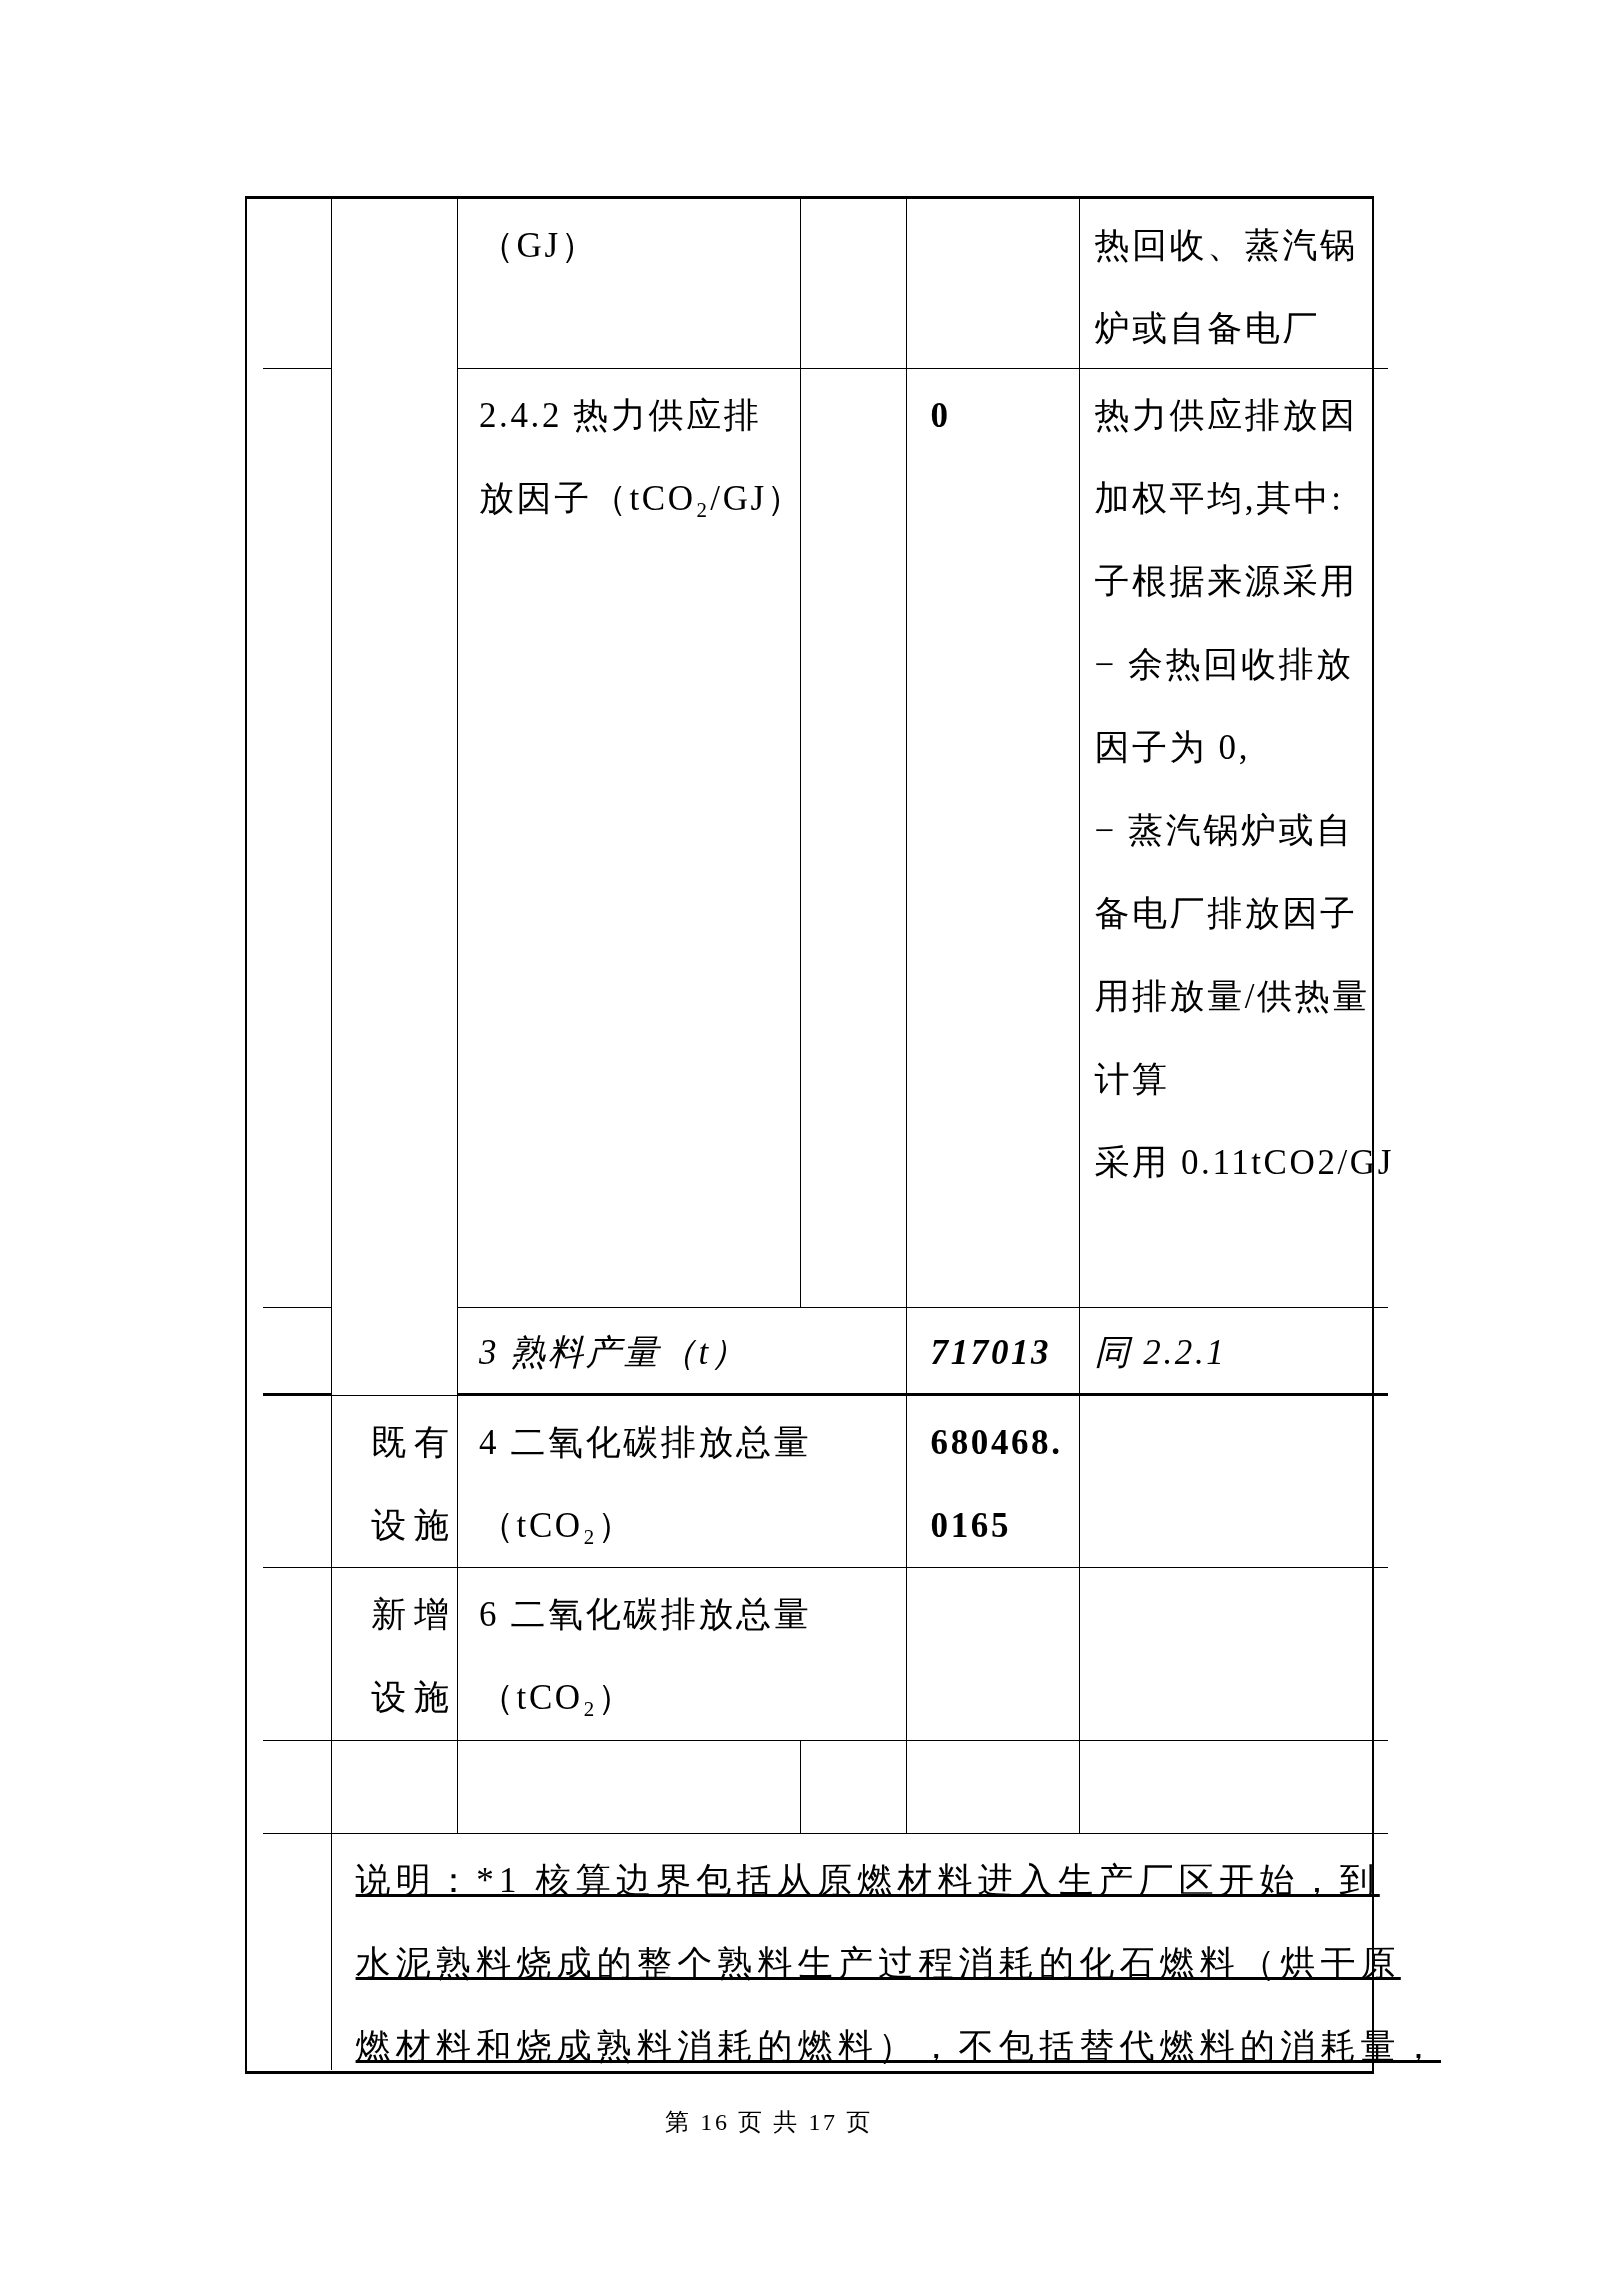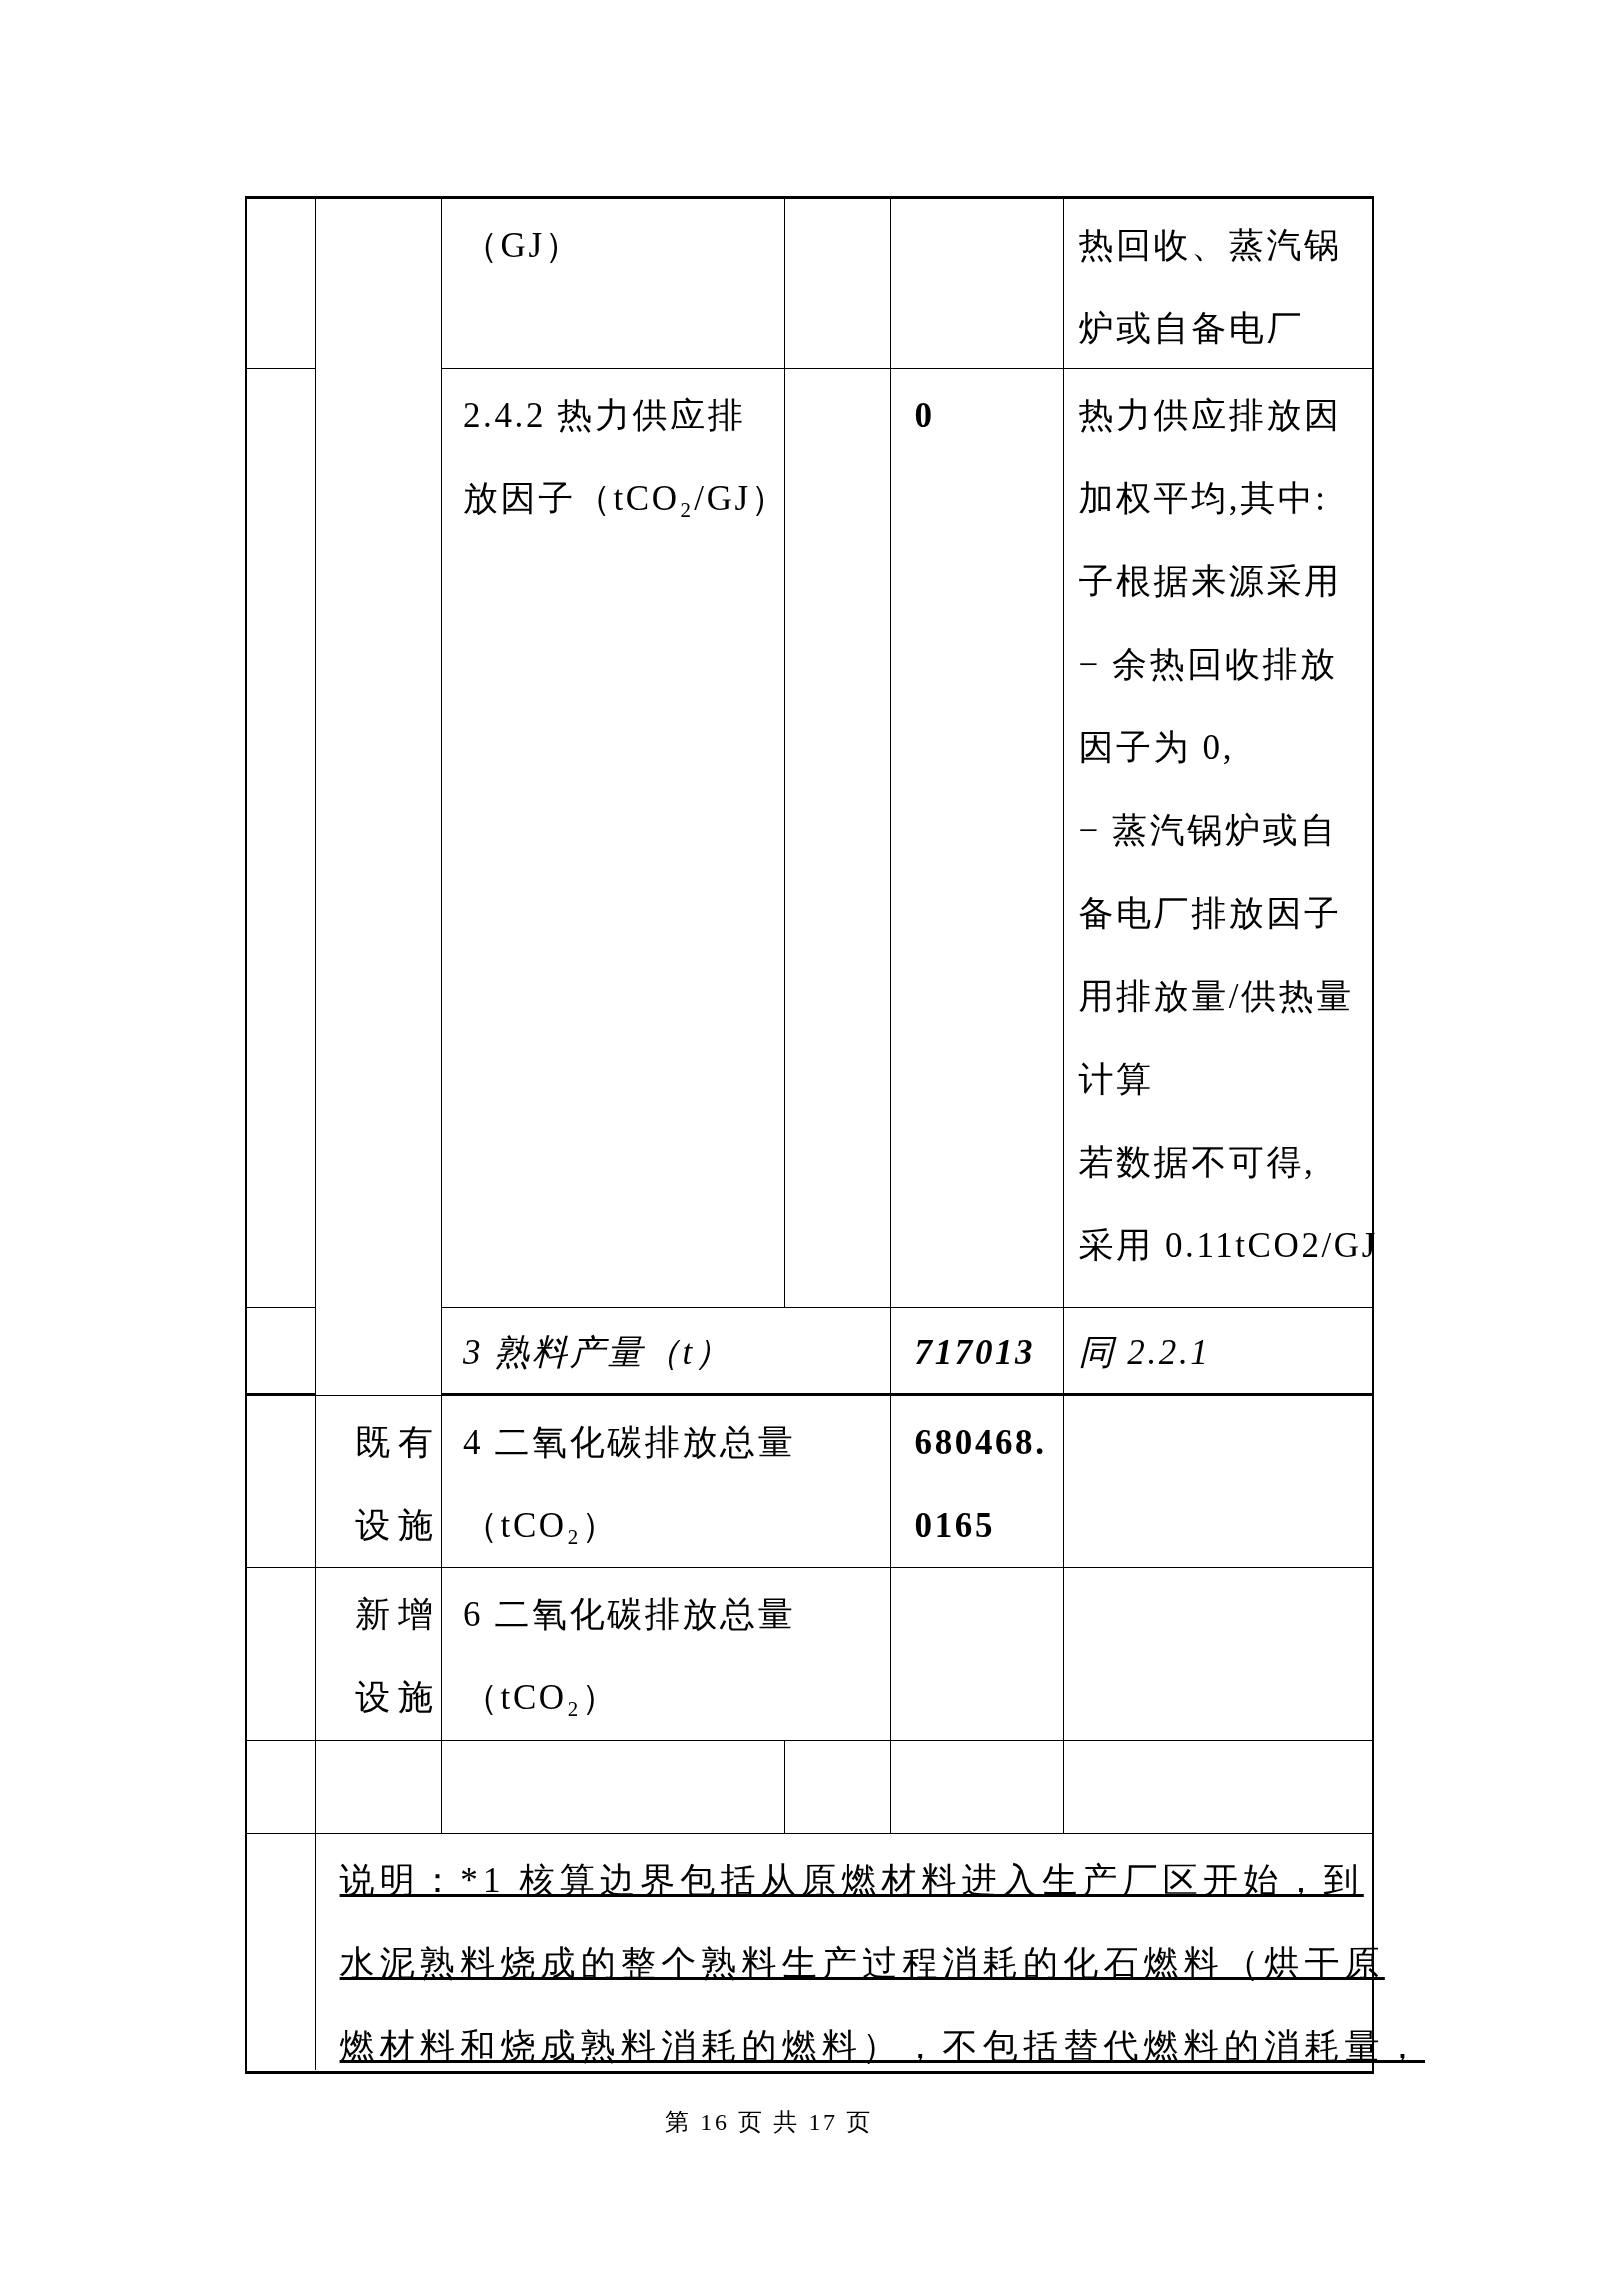--- a/index.html
+++ b/index.html
@@ -9,21 +9,21 @@
     font-family:"Liberation Serif","DejaVu Serif",serif;
     font-size:35px;
   }
   #table{
     position:absolute;left:245px;top:196px;
     width:1129px;height:1878px;box-sizing:border-box;
     display:grid;
     grid-template-columns:69px 126px 343px 106px 173px 308px;
     grid-template-rows:170px 939px 88px 172px 173px 93px 236px;
     border:2px solid #000;
-    border-top-width:3.3px;border-bottom-width:3.3px;
+    border-top-width:3.3px;border-bottom-width:3.3px;padding-left:16px;
   }
   .cell{
     box-sizing:border-box;
     border-right:1.3px solid #000;
     border-bottom:1.3px solid #000;
     padding-top:4.6px;
     line-height:83px;
   }
   .cell.last-col{border-right:0;}
   .cell.last-row{border-bottom:0;}
@@ -72,21 +72,20 @@
   <div class="cell pad-rem last-col" style="grid-area:2/6/3/7">
     <div class="ln">热力供应排放因</div>
     <div class="ln">加权平均,其中:</div>
     <div class="ln">子根据来源采用</div>
     <div class="ln">− 余热回收排放</div>
     <div class="ln">因子为 0,</div>
     <div class="ln">− 蒸汽锅炉或自</div>
     <div class="ln">备电厂排放因子</div>
     <div class="ln">用排放量/供热量</div>
     <div class="ln">计算</div>
-    <div class="ln">若数据不可得,</div>
     <div class="ln">采用 0.11tCO2/GJ</div>
   </div>
 
   <div class="cell thick-bottom rowC" style="grid-area:3/1/4/2"></div>
   <div class="cell thick-bottom rowC pad-ind" style="grid-area:3/3/4/5">
     <div class="ln">3 熟料产量（t）</div>
   </div>
   <div class="cell thick-bottom rowC pad-val" style="grid-area:3/5/4/6">
     <div class="ln val">717013</div>
   </div>

